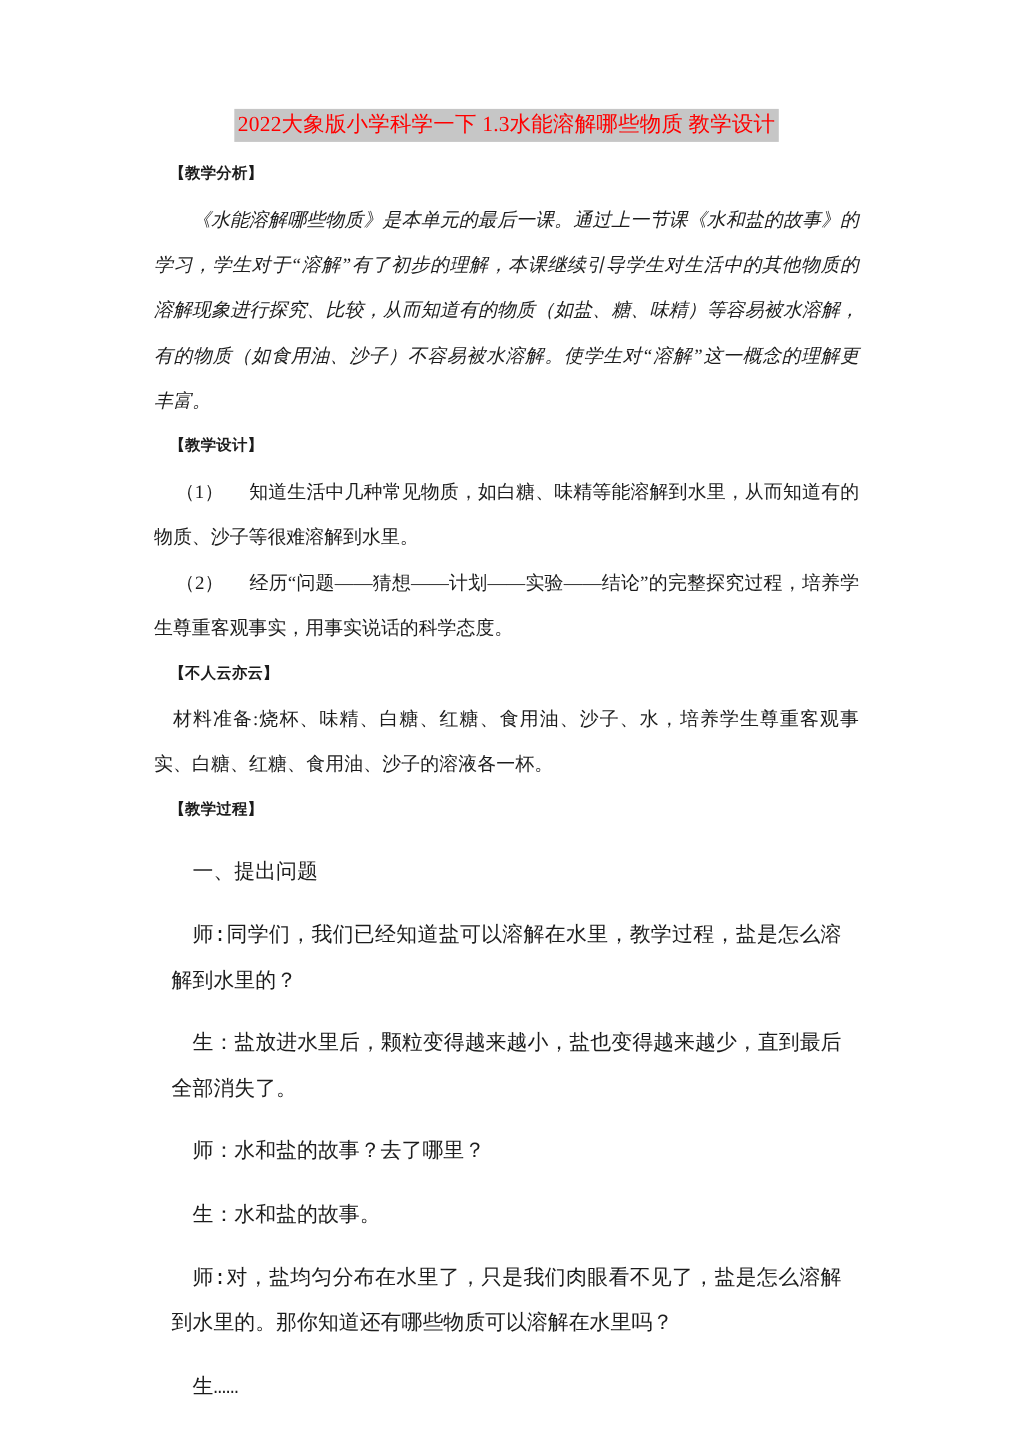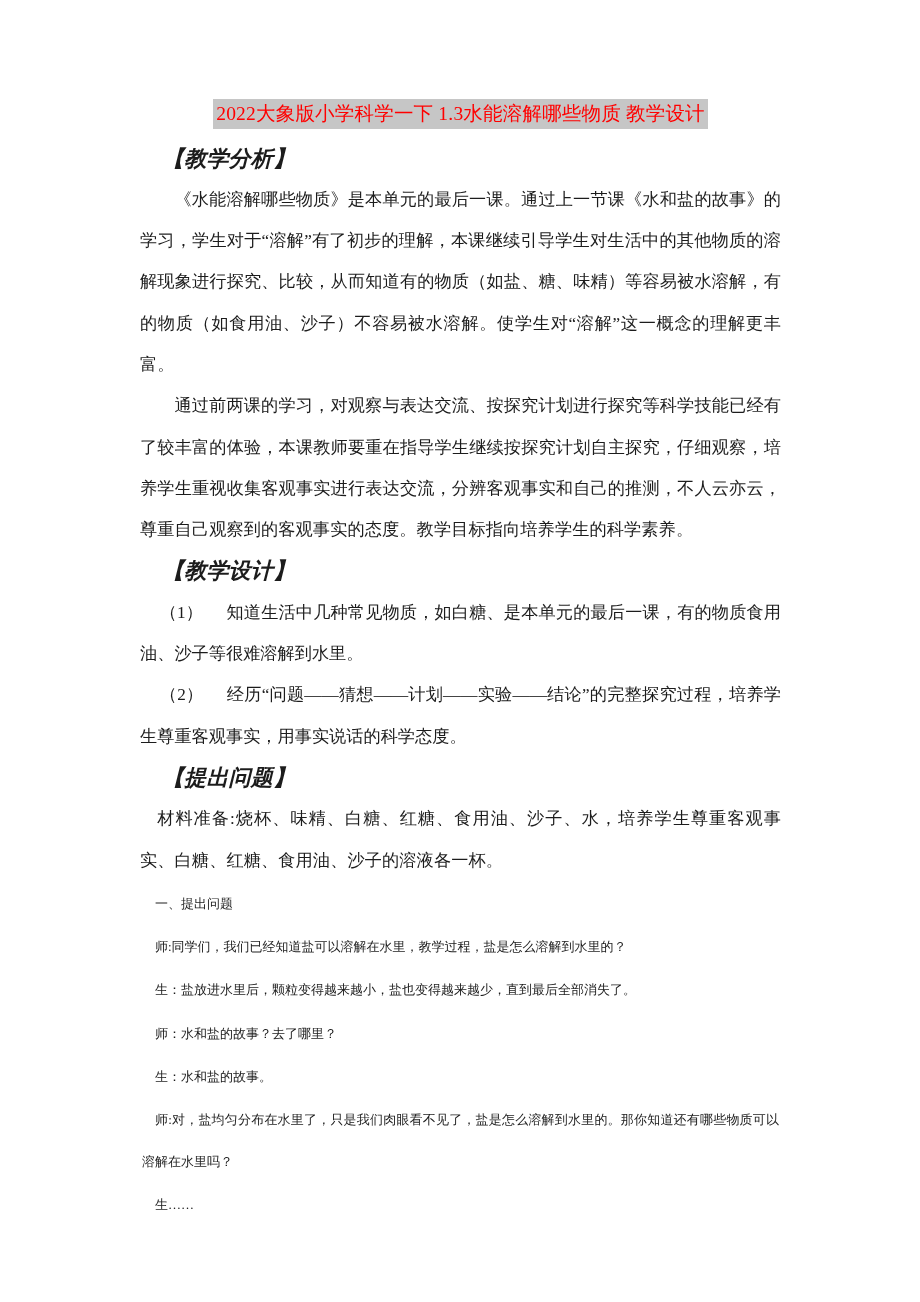--- a/index.html
+++ b/index.html
@@ -51,78 +51,78 @@
   
   .para {
     margin: 0;
     font-size: 17.2px;
     line-height: 41.3px;
     text-align: justify;
     text-justify: inter-ideograph;
     letter-spacing: 0.1px;
     word-break: break-all;
   }
-  .para.indent2 { text-indent: 2em; }
+  .para.indent2 { text-indent: 2em; font-style: italic; }
   .para.indent1 { text-indent: 1em; }
 
   .heading {
     margin: 0;
-    font-size: 22px;
+    font-size: 14px;
     line-height: 41.3px;
     font-weight: bold;
     text-indent: 1em;
     letter-spacing: 0.2px;
-    font-style: italic;
   }
 
   .numbered {
     margin: 0;
     font-size: 17.2px;
     line-height: 41.3px;
     text-align: justify;
     text-justify: inter-ideograph;
     text-indent: 1.15em;
     word-break: break-all;
   }
   .numbered .num-gap { display: inline-block; width: 1.35em; }
 
   .dialog {
-    margin: 2px;
-    font-size: 13px;
+    margin: 16px;
+    font-size: 19px;
     line-height: 41.3px;
     text-align: justify;
     text-justify: inter-ideograph;
     text-indent: 1em;
     word-break: break-all;
+    font-family: Liberation Mono, monospace;
   }
 </style>
 </head>
 <body>
 
 <div class="page">
   <div class="doc-body">
 
     <h1 class="doc-title"><span class="hl">2022大象版小学科学一下 1.3水能溶解哪些物质 教学设计</span></h1>
 
     <p class="heading">【教学分析】</p>
 
     <p class="para indent2">《水能溶解哪些物质》是本单元的最后一课。通过上一节课《水和盐的故事》的学习，学生对于“溶解”有了初步的理解，本课继续引导学生对生活中的其他物质的溶解现象进行探究、比较，从而知道有的物质（如盐、糖、味精）等容易被水溶解，有的物质（如食用油、沙子）不容易被水溶解。使学生对“溶解”这一概念的理解更丰富。</p>
 
-    <p class="para indent2">通过前两课的学习，对观察与表达交流、按探究计划进行探究等科学技能已经有了较丰富的体验，本课教师要重在指导学生继续按探究计划自主探究，仔细观察，培养学生重视收集客观事实进行表达交流，分辨客观事实和自己的推测，不人云亦云，尊重自己观察到的客观事实的态度。教学目标指向培养学生的科学素养。</p>
 
     <p class="heading">【教学设计】</p>
 
-    <p class="numbered"><span>（1）</span><span class="num-gap"></span><span>知道生活中几种常见物质，如白糖、是本单元的最后一课，有的物质食用油、沙子等很难溶解到水里。</span></p>
+    <p class="numbered"><span>（1）</span><span class="num-gap"></span><span>知道生活中几种常见物质，如白糖、味精等能溶解到水里，从而知道有的物质、沙子等很难溶解到水里。</span></p>
 
     <p class="numbered"><span>（2）</span><span class="num-gap"></span><span>经历“问题——猜想——计划——实验——结论”的完整探究过程，培养学生尊重客观事实，用事实说话的科学态度。</span></p>
 
-    <p class="heading">【提出问题】</p>
+    <p class="heading">【不人云亦云】</p>
 
     <p class="para indent1">材料准备:烧杯、味精、白糖、红糖、食用油、沙子、水，培养学生尊重客观事实、白糖、红糖、食用油、沙子的溶液各一杯。</p>
 
+    <p class="heading">【教学过程】</p>
 
     <p class="dialog">一、提出问题</p>
 
     <p class="dialog">师:同学们，我们已经知道盐可以溶解在水里，教学过程，盐是怎么溶解到水里的？</p>
     <p class="dialog">生：盐放进水里后，颗粒变得越来越小，盐也变得越来越少，直到最后全部消失了。</p>
     <p class="dialog">师：水和盐的故事？去了哪里？</p>
     <p class="dialog">生：水和盐的故事。</p>
     <p class="dialog">师:对，盐均匀分布在水里了，只是我们肉眼看不见了，盐是怎么溶解到水里的。那你知道还有哪些物质可以溶解在水里吗？</p>
     <p class="dialog">生……</p>
 

